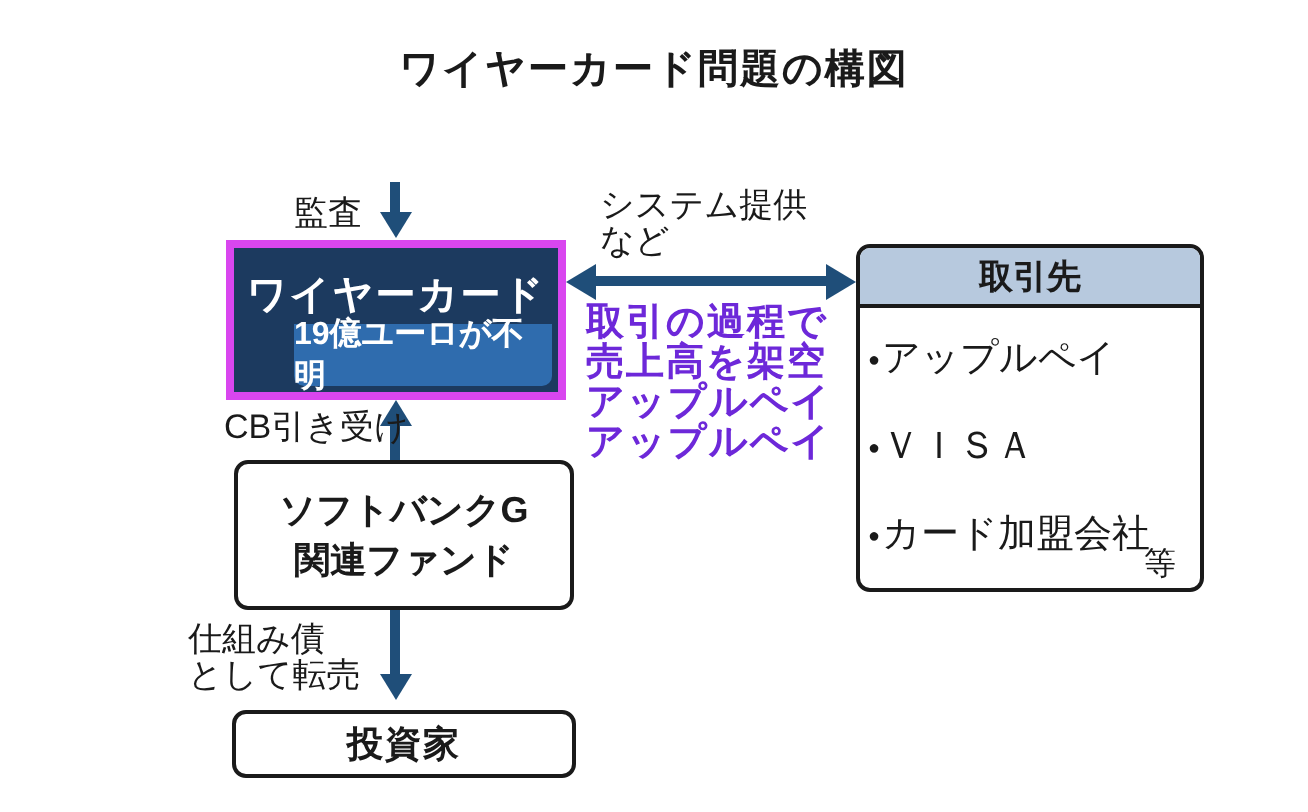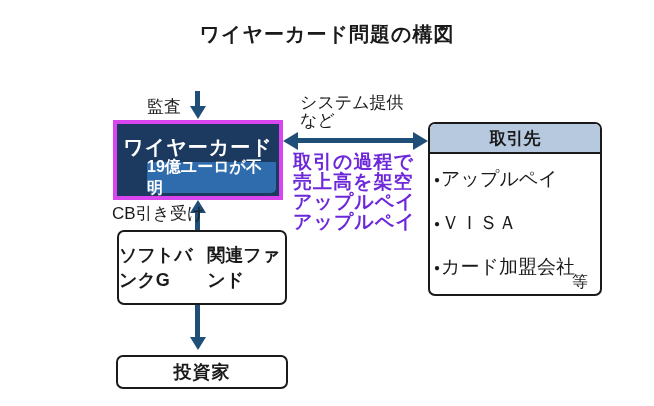--- a/index.html
+++ b/index.html
@@ -11,21 +11,21 @@
     position:absolute;left:0;top:21px;width:654px;text-align:center;
     font-size:20px;font-weight:bold;letter-spacing:1px;
   }
   
   .wbox{
     position:absolute;background:#ffffff;border:2.5px solid #1a1a1a;border-radius:7px;
     display:flex;align-items:center;justify-content:center;box-sizing:border-box;
     font-weight:bold;
   }
   .ey-box{left:115px;top:58px;width:168px;height:33px;font-size:17px;letter-spacing:5px;}
-  .softbank-box{left:117px;top:230px;width:170px;height:75px;flex-direction:row;font-size:18px;line-height:25px;}
+  .softbank-box{left:117px;top:230px;width:170px;height:75px;flex-direction:column;font-size:18px;line-height:25px;}
   .investors-box{left:116px;top:355px;width:172px;height:34px;font-size:18px;letter-spacing:1px;}
   
   .wirecard-box{
     position:absolute;left:113px;top:120px;width:170px;height:80px;box-sizing:border-box;
     background:#1c3a5f;border:4px solid #d946ef;border-radius:0;
   }
   .wirecard-label{
     position:absolute;left:0;top:0;width:100%;height:46px;display:flex;align-items:center;justify-content:center;
     color:#ffffff;font-weight:bold;font-size:20px;letter-spacing:1px;
   }
@@ -108,18 +108,22 @@
   <div class="vline" style="left:195px;top:211px;height:19px;"></div>
   <div class="lbl cb-label">CB引き受け</div>
 
   <div class="wbox softbank-box">
     <div>ソフトバンクG</div>
     <div>関連ファンド</div>
   </div>
 
   <div class="vline" style="left:195px;top:305px;height:34px;"></div>
   <div class="head-down" style="left:190px;top:337px;"></div>
+  <div class="lbl resale-label">
+    <div>仕組み債</div>
+    <div>として転売</div>
+  </div>
 
   <div class="wbox investors-box">
     <span>投資家</span>
   </div>
 
 </div>
 
 </body></html>

